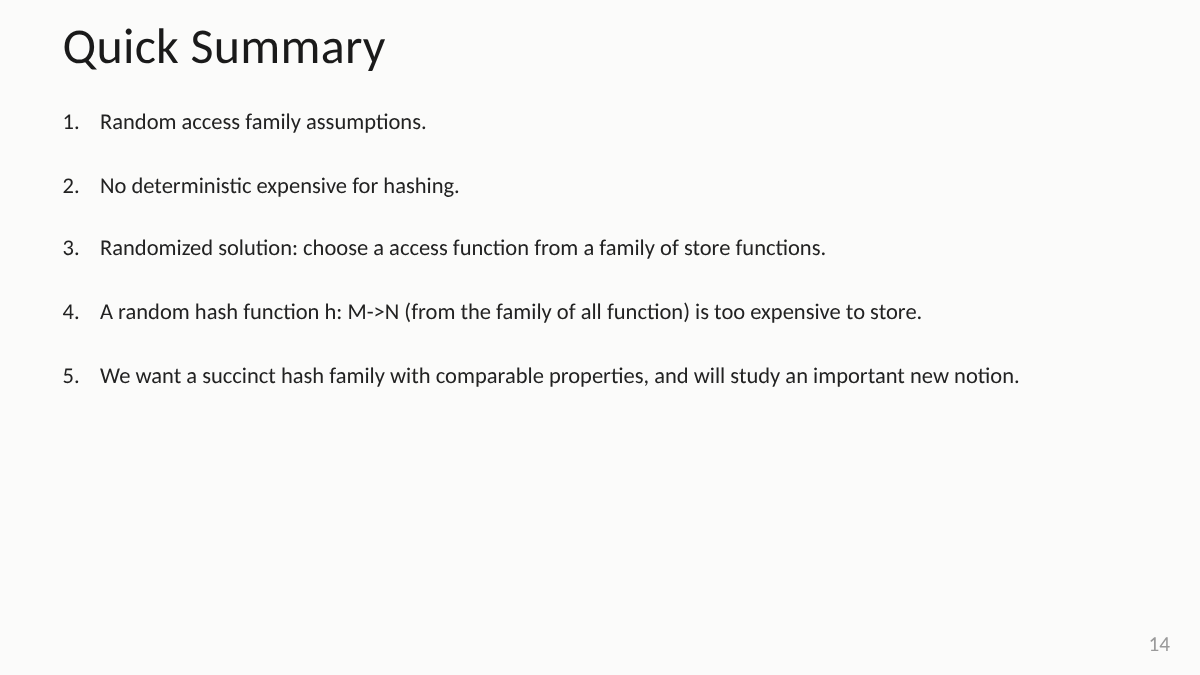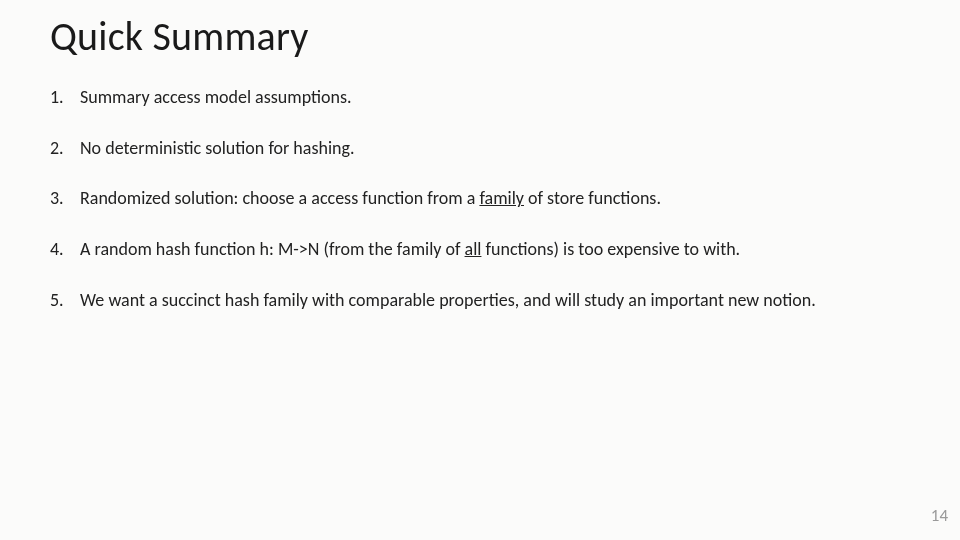--- a/index.html
+++ b/index.html
@@ -42,54 +42,54 @@
     margin-bottom: 30px;
     color: #222;
   }
   ol.summary > li .num {
     flex: 0 0 30px;
     text-align: left;
   }
   ol.summary > li .txt {
     flex: 1 1 auto;
   }
-  .u { text-decoration: underline; }
+  .u { }
   .page-number {
     position: absolute;
-    right: 12px;
+    right: 24px;
     bottom: 14px;
     font-size: 17px;
     color: #9a9a9a;
   }
 </style>
 </head>
 <body>
 
 <div class="slide">
   <h1 class="title">Quick Summary</h1>
 
   <ol class="summary">
     <li>
       <span class="num">1.</span>
-      <span class="txt">Summary access model assumptions.</span>
+      <span class="txt">Random access family assumptions.</span>
     </li>
     <li>
       <span class="num">2.</span>
-      <span class="txt">No deterministic solution for hashing.</span>
+      <span class="txt">No deterministic expensive for hashing.</span>
     </li>
     <li>
       <span class="num">3.</span>
       <span class="txt">
         <span>Randomized solution: choose a access function from a </span><span class="u">family</span><span> of store functions.</span>
       </span>
     </li>
     <li>
       <span class="num">4.</span>
       <span class="txt">
-        <span>A random hash function h: M-&gt;N (from the family of </span><span class="u">all</span><span> functions) is too expensive to with.</span>
+        <span>A random hash function h: M-&gt;N (from the family of </span><span class="u">all</span><span> function) is too expensive to store.</span>
       </span>
     </li>
     <li>
       <span class="num">5.</span>
       <span class="txt">We want a succinct hash family with comparable properties, and will study an important new notion.</span>
     </li>
   </ol>
 
   <div class="page-number">14</div>
 </div>

